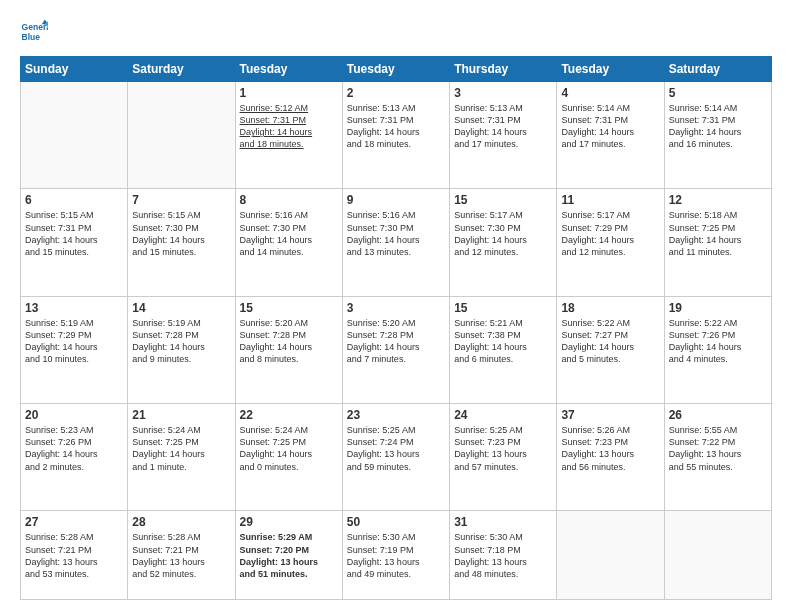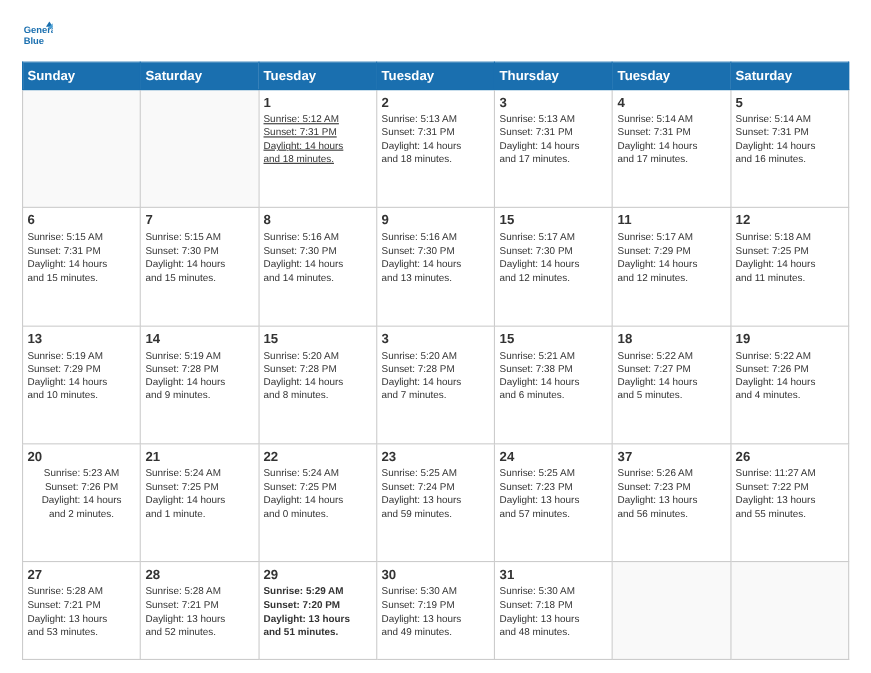--- a/index.html
+++ b/index.html
@@ -262,21 +262,21 @@
             <span class="day-num">19</span>
             <div class="day-info" style="white-space: pre-line;">Sunrise: 5:22 AM
 Sunset: 7:26 PM
 Daylight: 14 hours
 and 4 minutes.</div>
           </td>
         </tr>
         <tr class="week-row">
           <td>
             <span class="day-num">20</span>
-            <div class="day-info" style="white-space: pre-line; text-align: center;">Sunrise: 5:23 AM
+            <div class="day-info" style="white-space: pre-line;">Sunrise: 5:23 AM
 Sunset: 7:26 PM
 Daylight: 14 hours
 and 2 minutes.</div>
           </td>
           <td>
             <span class="day-num">21</span>
             <div class="day-info" style="white-space: pre-line;">Sunrise: 5:24 AM
 Sunset: 7:25 PM
 Daylight: 14 hours
 and 1 minute.</div>
@@ -304,21 +304,21 @@
           </td>
           <td>
             <span class="day-num">37</span>
             <div class="day-info" style="white-space: pre-line;">Sunrise: 5:26 AM
 Sunset: 7:23 PM
 Daylight: 13 hours
 and 56 minutes.</div>
           </td>
           <td>
             <span class="day-num">26</span>
-            <div class="day-info" style="white-space: pre-line;">Sunrise: 11:27 AM
+            <div class="day-info" style="white-space: pre-line;">Sunrise: 5:55 AM
 Sunset: 7:22 PM
 Daylight: 13 hours
 and 55 minutes.</div>
           </td>
         </tr>
         <tr class="last-row">
           <td>
             <span class="day-num">27</span>
             <div class="day-info" style="white-space: pre-line;">Sunrise: 5:28 AM
 Sunset: 7:21 PM
@@ -333,21 +333,21 @@
 and 52 minutes.</div>
           </td>
           <td>
             <span class="day-num">29</span>
             <div class="day-info" style="white-space: pre-line; font-weight: bold;">Sunrise: 5:29 AM
 Sunset: 7:20 PM
 Daylight: 13 hours
 and 51 minutes.</div>
           </td>
           <td>
-            <span class="day-num">30</span>
+            <span class="day-num">50</span>
             <div class="day-info" style="white-space: pre-line;">Sunrise: 5:30 AM
 Sunset: 7:19 PM
 Daylight: 13 hours
 and 49 minutes.</div>
           </td>
           <td>
             <span class="day-num">31</span>
             <div class="day-info" style="white-space: pre-line;">Sunrise: 5:30 AM
 Sunset: 7:18 PM
 Daylight: 13 hours

